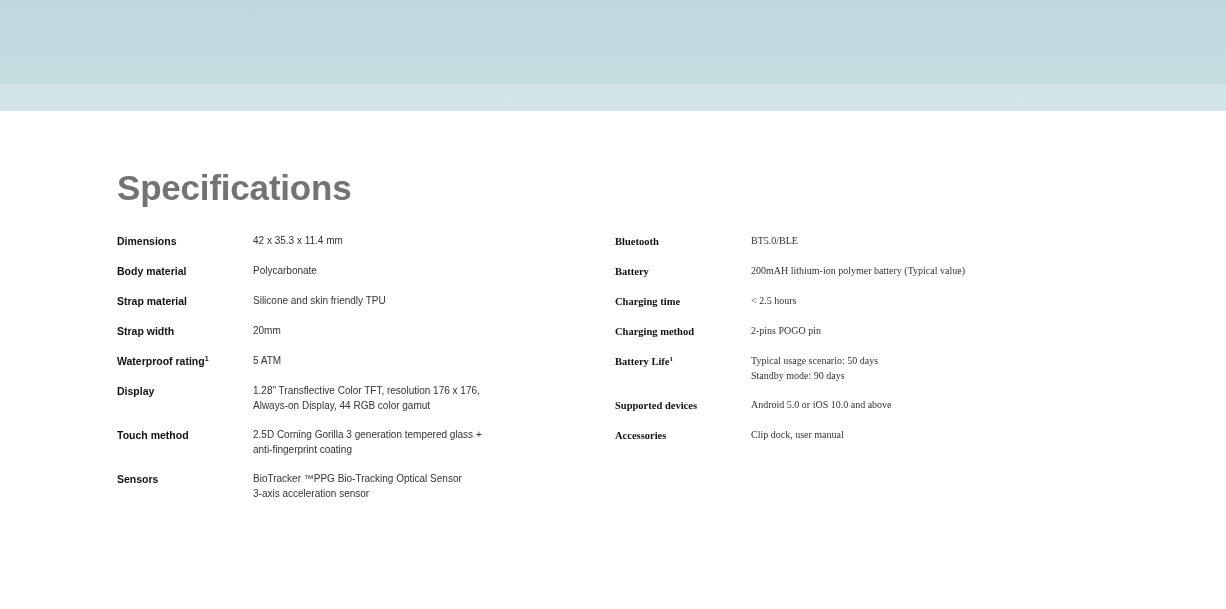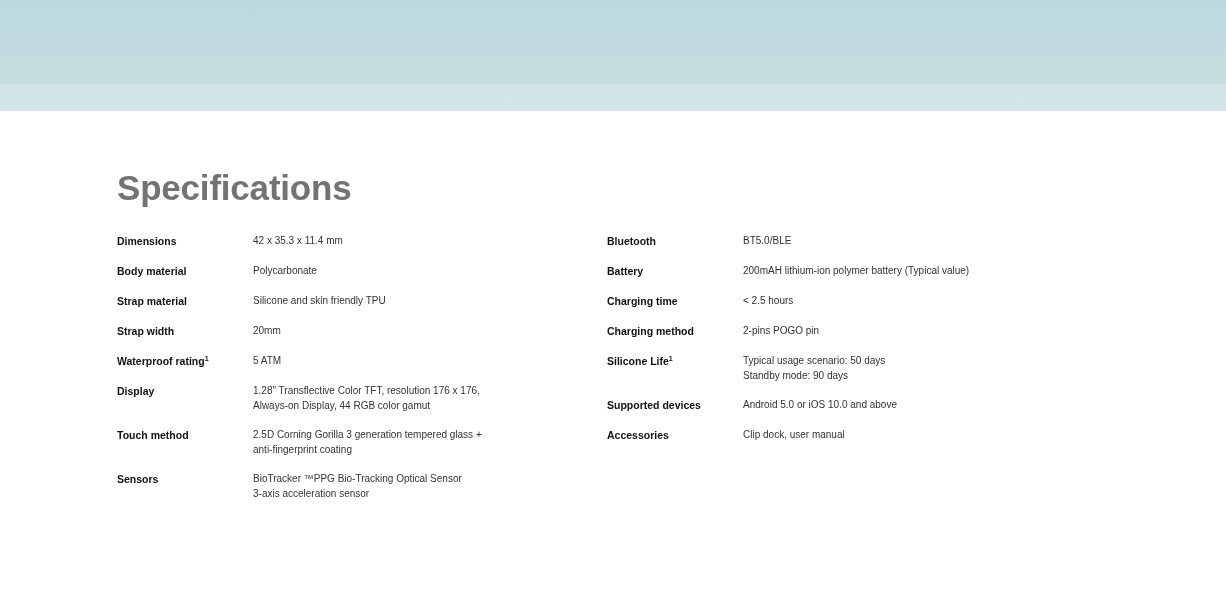--- a/index.html
+++ b/index.html
@@ -52,21 +52,22 @@
     left: 117px;
     top: 122px;
     width: 1000px;
     display: flex;
     flex-direction: row;
   }
   .col {
     width: 490px;
   }
   .col.right {
-    margin-left: 0;
+    margin-left: 8px;
+    font-family: Liberation Serif, serif;
   }
   .spec-row {
     display: flex;
     flex-direction: row;
     margin-bottom: 14px;
   }
   .spec-label {
     width: 136px;
     flex: 0 0 136px;
     font-size: 10.5px;
@@ -174,21 +175,21 @@
             <span class="line">&lt; 2.5 hours</span>
           </div>
         </div>
         <div class="spec-row">
           <div class="spec-label"><span>Charging method</span></div>
           <div class="spec-value">
             <span class="line">2-pins POGO pin</span>
           </div>
         </div>
         <div class="spec-row">
-          <div class="spec-label"><span>Silicone Life</span><sup>1</sup></div>
+          <div class="spec-label"><span>Battery Life</span><sup>1</sup></div>
           <div class="spec-value">
             <span class="line">Typical usage scenario: 50 days</span>
             <span class="line">Standby mode: 90 days</span>
           </div>
         </div>
         <div class="spec-row">
           <div class="spec-label"><span>Supported devices</span></div>
           <div class="spec-value">
             <span class="line">Android 5.0 or iOS 10.0 and above</span>
           </div>

